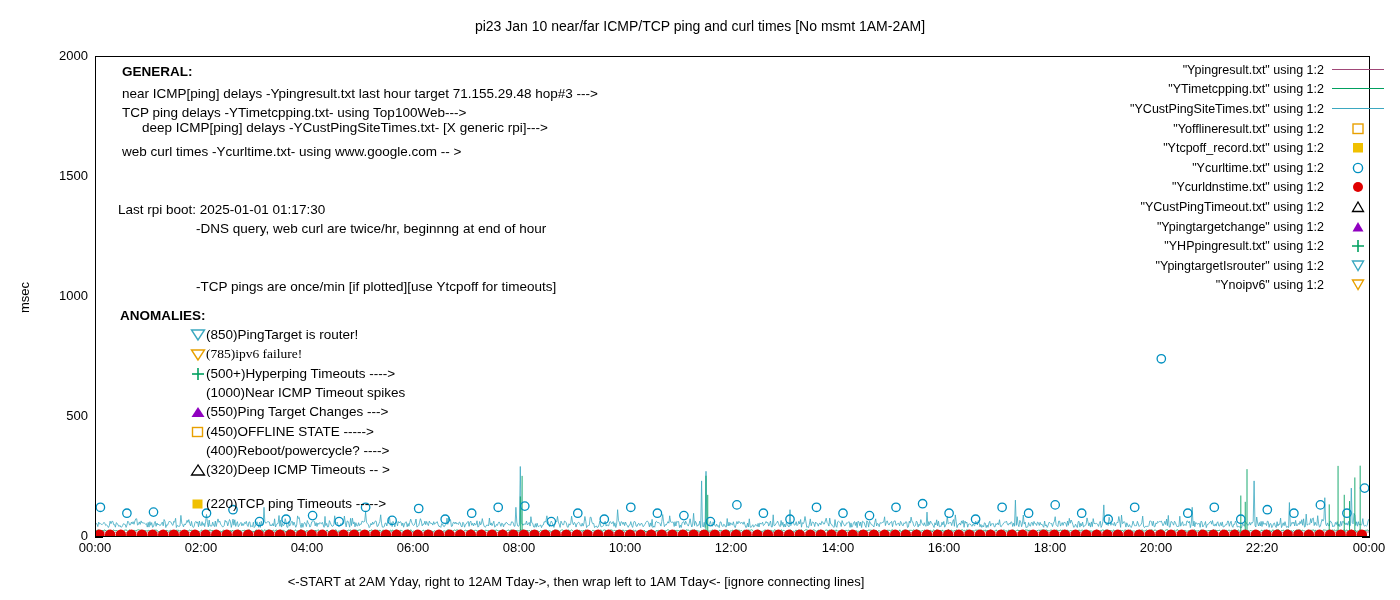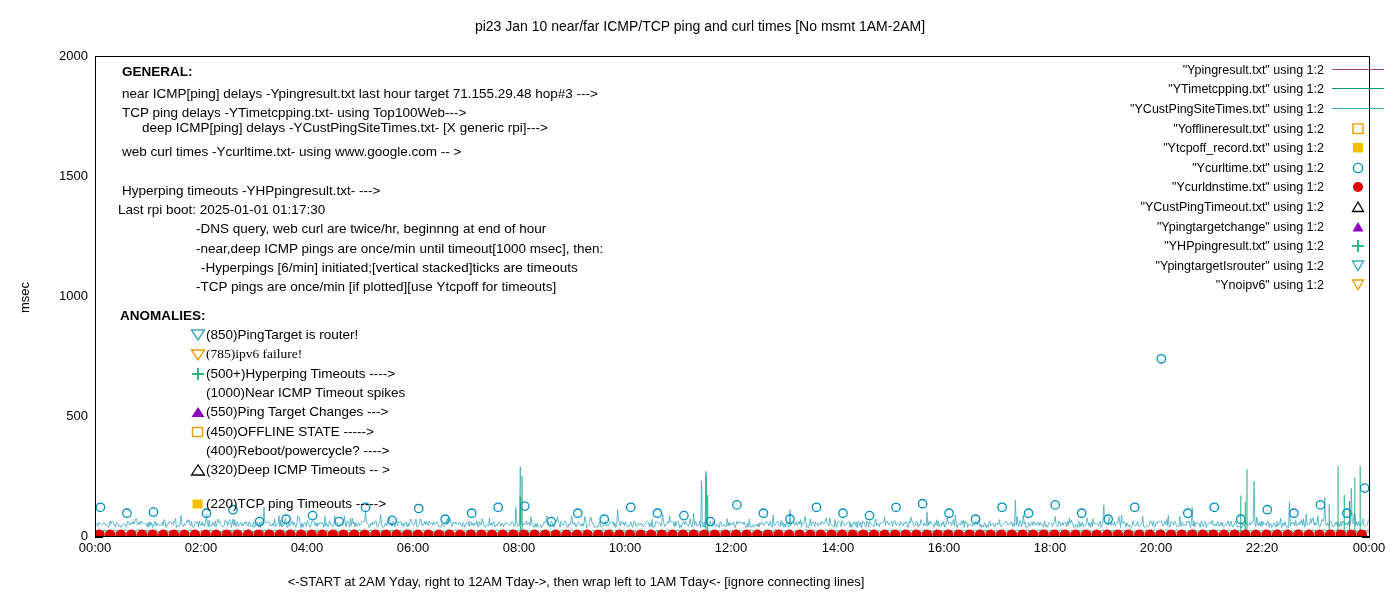--- a/index.html
+++ b/index.html
@@ -345,25 +345,22 @@
           <circle cx="1265.9" cy="477.8" r="5.2" fill="#e00000"></circle>
         </svg>
     </div>
   </div>
 
   <div class="ann ann-bold" style="left:122px;top:64px;">GENERAL:</div>
   <div class="ann" style="left:122px;top:86px;">near ICMP[ping] delays -Ypingresult.txt last hour target 71.155.29.48 hop#3 ---&gt;</div>
   <div class="ann" style="left:122px;top:105px;">TCP ping delays -YTimetcpping.txt- using Top100Web---&gt;</div>
   <div class="ann" style="left:122px;top:120px;margin-left:20px;">deep ICMP[ping] delays -YCustPingSiteTimes.txt- [X generic rpi]---&gt;</div>
   <div class="ann" style="left:122px;top:144px;">web curl times -Ycurltime.txt- using www.google.com -- &gt;</div>
-  <div class="ann" style="left:122px;top:183px;">Hyperping timeouts -YHPpingresult.txt- ---&gt;</div>
   <div class="ann" style="left:118px;top:202px;">Last rpi boot: 2025-01-01 01:17:30</div>
   <div class="ann" style="left:196px;top:221px;">-DNS query, web curl are twice/hr, beginnng at end of hour</div>
-  <div class="ann" style="left:196px;top:241px;">-near,deep ICMP pings are once/min until timeout[1000 msec], then:</div>
-  <div class="ann" style="left:201px;top:260px;"> -Hyperpings [6/min] initiated;[vertical stacked]ticks are timeouts</div>
   <div class="ann" style="left:196px;top:279px;">-TCP pings are once/min [if plotted][use Ytcpoff for timeouts]</div>
 
   <div class="ann ann-bold" style="left:120px;top:308px;">ANOMALIES:</div>
 
   <div class="anom-row" style="left:190px;top:327px;">
     <svg class="sym" width="16" height="14" viewBox="0 0 16 14">
         <polygon points="8,12 1.5,2 14.5,2" fill="none" stroke="#3ba8c0" stroke-width="1.4"></polygon>
       </svg><span>(850)PingTarget is router!</span>
   </div>
   <div class="anom-row" style="left:190px;top:346px;font-family:Liberation Serif, serif;">

